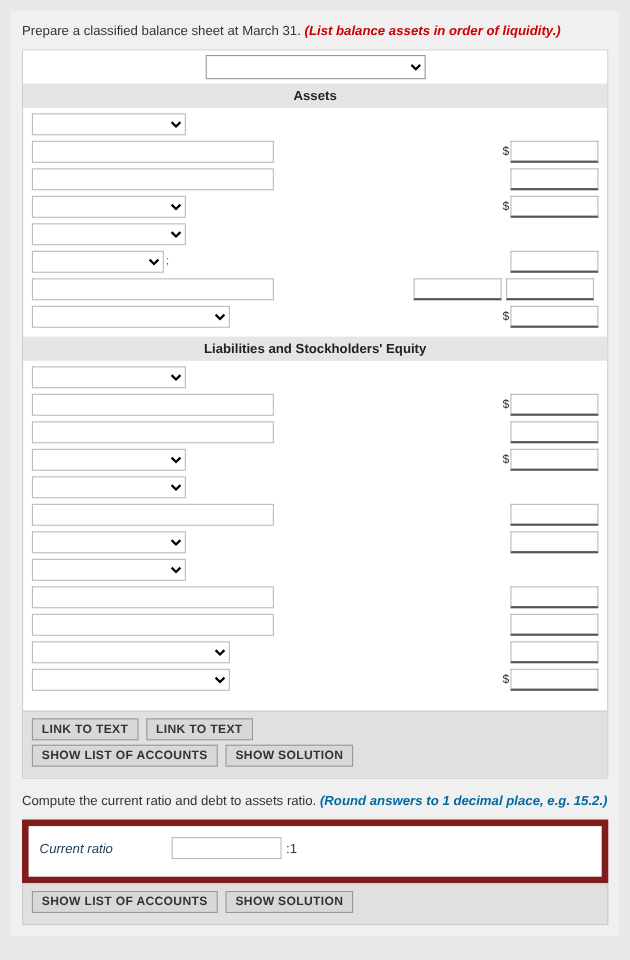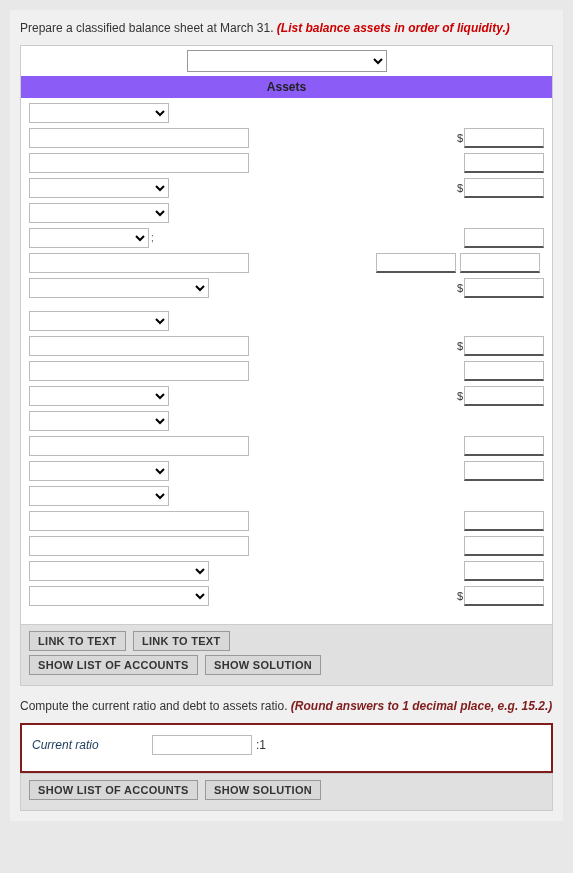--- a/index.html
+++ b/index.html
@@ -49,21 +49,21 @@
       padding: 4px;
     }
     .bs-date-select {
       width: 200px;
       height: 22px;
       border: 1px solid #999;
       background: white;
       font-size: 11px;
     }
     .section-header {
-      background: #8b5cf6;
+      background: #e5e5e5;
       text-align: center;
       padding: 4px;
       font-weight: bold;
       font-size: 12px;
       color: #222;
     }
     .bs-body {
       padding: 4px 8px;
     }
     .row {
@@ -133,21 +133,21 @@
       letter-spacing: 0.3px;
     }
     .btn-row { margin-bottom: 4px; }
     .part2-instruction {
       font-size: 12px;
       color: #333;
       margin-bottom: 8px;
       line-height: 1.4;
     }
     .part2-instruction em {
-      color: #7f1d1d;
+      color: #0369a1;
       font-weight: bold;
     }
     .ratio-row {
       display: flex;
       align-items: center;
       margin-bottom: 6px;
       font-size: 12px;
       color: #1a3a5c;
     }
     .ratio-label {
@@ -254,20 +254,21 @@
           <option value=""></option>
         </select>
         <div class="row-right">
           <span class="dollar-sign">$</span>
           <input class="amount-input" type="text" style="">
         </div>
       </div>
 
     </div>
 
+    <div class="section-header">Liabilities and Stockholders' Equity</div>
 
     <div class="bs-body">
 
       <div class="row">
         <select class="select-input select-short">
           <option value=""></option>
         </select>
       </div>
 
       <div class="row">
@@ -370,21 +371,21 @@
       </div>
     </div>
   </div>
 
   <div style="height:12px;"></div>
   <p class="part2-instruction">
     <span>Compute the current ratio and debt to assets ratio.</span>
     <em>(Round answers to 1 decimal place, e.g. 15.2.)</em>
   </p>
 
-  <div style="background:white; border:2px solid #7f1d1d; padding:10px;">
+  <div style="background:white; border:6px solid #7f1d1d; padding:10px;">
 
     <div class="ratio-row">
       <span class="ratio-label">Current ratio</span>
       <input class="ratio-input" type="text" style="">
       <span class="ratio-suffix">:1</span>
     </div>
 
   </div>
 
   <div class="button-area" style="border:1px solid #ccc;border-top:1px solid #ccc;margin-top:0;">

